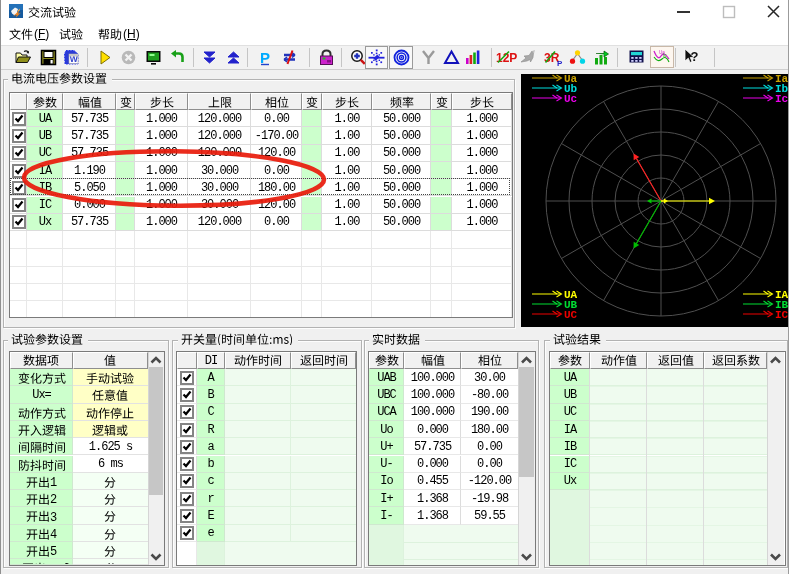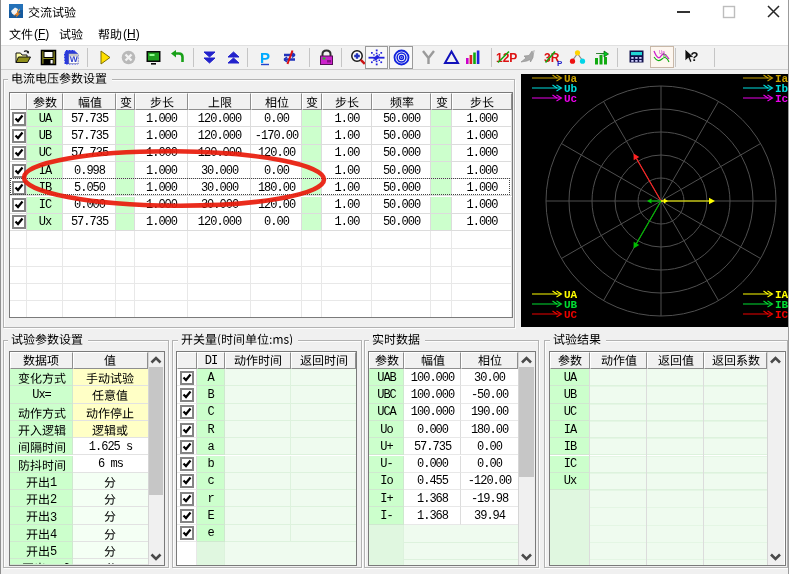--- a/index.html
+++ b/index.html
@@ -332,21 +332,21 @@
     <div style="position:absolute;box-sizing:border-box;left:321px;top:161.9px;width:50px;height:17.3px;background:#fff;border-right:1px solid #dcdcdc;border-bottom:1px solid #dcdcdc;box-sizing:border-box;"></div>
     <div style="position:absolute;box-sizing:border-box;left:371px;top:161.9px;width:59px;height:17.3px;background:#fff;border-right:1px solid #dcdcdc;border-bottom:1px solid #dcdcdc;box-sizing:border-box;"></div>
     <div style="position:absolute;box-sizing:border-box;left:430px;top:161.9px;width:21px;height:17.3px;background:#ccffcc;border-right:1px solid #dcdcdc;border-bottom:1px solid #dcdcdc;box-sizing:border-box;"></div>
     <div style="position:absolute;box-sizing:border-box;left:451px;top:161.9px;width:60px;height:17.3px;background:#fff;border-right:1px solid #dcdcdc;border-bottom:1px solid #dcdcdc;box-sizing:border-box;"></div>
     <div style="position:absolute;box-sizing:border-box;left:10.5px;top:163.55px;width:14px;height:14px;background:#fff;border:2px solid #848484;">
       <svg width="10" height="10" style="position:absolute;left:0px;top:0px">
         <path d="M1.5 4.5 L4 7 L8.5 1.5" stroke="#000" stroke-width="2.2" fill="none"></path>
       </svg>
     </div>
     <div style="position:absolute;left:26px;top:161.9px;width:36px;height:17.3px;display:flex;align-items:center;justify-content:center;font-family:'Liberation Mono',monospace;font-size:12px;letter-spacing:-1px;color:#000;">IA</div>
-    <div style="position:absolute;left:62px;top:161.9px;width:53px;height:17.3px;display:flex;align-items:center;justify-content:center;font-family:'Liberation Mono',monospace;font-size:12px;letter-spacing:-1px;color:#000;">0.998</div>
+    <div style="position:absolute;left:62px;top:161.9px;width:53px;height:17.3px;display:flex;align-items:center;justify-content:center;font-family:'Liberation Mono',monospace;font-size:12px;letter-spacing:-1px;color:#000;">1.190</div>
     <div style="position:absolute;left:134px;top:161.9px;width:53px;height:17.3px;display:flex;align-items:center;justify-content:center;font-family:'Liberation Mono',monospace;font-size:12px;letter-spacing:-1px;color:#000;">1.000</div>
     <div style="position:absolute;left:187px;top:161.9px;width:63px;height:17.3px;display:flex;align-items:center;justify-content:center;font-family:'Liberation Mono',monospace;font-size:12px;letter-spacing:-1px;color:#000;">30.000</div>
     <div style="position:absolute;left:250px;top:161.9px;width:51px;height:17.3px;display:flex;align-items:center;justify-content:center;font-family:'Liberation Mono',monospace;font-size:12px;letter-spacing:-1px;color:#000;">0.00</div>
     <div style="position:absolute;left:321px;top:161.9px;width:50px;height:17.3px;display:flex;align-items:center;justify-content:center;font-family:'Liberation Mono',monospace;font-size:12px;letter-spacing:-1px;color:#000;">1.00</div>
     <div style="position:absolute;left:371px;top:161.9px;width:59px;height:17.3px;display:flex;align-items:center;justify-content:center;font-family:'Liberation Mono',monospace;font-size:12px;letter-spacing:-1px;color:#000;">50.000</div>
     <div style="position:absolute;left:451px;top:161.9px;width:60px;height:17.3px;display:flex;align-items:center;justify-content:center;font-family:'Liberation Mono',monospace;font-size:12px;letter-spacing:-1px;color:#000;">1.000</div>
     <div style="position:absolute;box-sizing:border-box;left:9px;top:179.2px;width:17px;height:17.3px;background:#fff;border-right:1px solid #dcdcdc;border-bottom:1px solid #dcdcdc;box-sizing:border-box;"></div>
     <div style="position:absolute;box-sizing:border-box;left:26px;top:179.2px;width:36px;height:17.3px;background:#ccffcc;border-right:1px solid #dcdcdc;border-bottom:1px solid #dcdcdc;box-sizing:border-box;"></div>
     <div style="position:absolute;box-sizing:border-box;left:62px;top:179.2px;width:53px;height:17.3px;background:#fff;border-right:1px solid #dcdcdc;border-bottom:1px solid #dcdcdc;box-sizing:border-box;"></div>
     <div style="position:absolute;box-sizing:border-box;left:115px;top:179.2px;width:19px;height:17.3px;background:#ccffcc;border-right:1px solid #dcdcdc;border-bottom:1px solid #dcdcdc;box-sizing:border-box;"></div>
@@ -775,21 +775,21 @@
     <div style="position:absolute;box-sizing:border-box;left:403px;top:369px;width:57px;height:17.3px;background:#fff;border-right:1px solid #dcdcdc;border-bottom:1px solid #e8e8e8;box-sizing:border-box;"></div>
     <div style="position:absolute;box-sizing:border-box;left:460px;top:369px;width:57px;height:17.3px;background:#fff;border-bottom:1px solid #e8e8e8;box-sizing:border-box;"></div>
     <div style="position:absolute;left:368px;top:369px;width:35px;height:17.3px;display:flex;align-items:center;justify-content:center;font-family:'Liberation Mono',monospace;font-size:12px;letter-spacing:-1px;color:#000;">UAB</div>
     <div style="position:absolute;left:403px;top:369px;width:57px;height:17.3px;display:flex;align-items:center;justify-content:center;font-family:'Liberation Mono',monospace;font-size:12px;letter-spacing:-1px;color:#000;">100.000</div>
     <div style="position:absolute;left:460px;top:369px;width:57px;height:17.3px;display:flex;align-items:center;justify-content:center;font-family:'Liberation Mono',monospace;font-size:12px;letter-spacing:-1px;color:#000;">30.00</div>
     <div style="position:absolute;box-sizing:border-box;left:368px;top:386.3px;width:35px;height:17.3px;background:#ccffcc;border-right:1px solid #cfe8cf;border-bottom:1px solid #cfe8cf;box-sizing:border-box;"></div>
     <div style="position:absolute;box-sizing:border-box;left:403px;top:386.3px;width:57px;height:17.3px;background:#fff;border-right:1px solid #dcdcdc;border-bottom:1px solid #e8e8e8;box-sizing:border-box;"></div>
     <div style="position:absolute;box-sizing:border-box;left:460px;top:386.3px;width:57px;height:17.3px;background:#fff;border-bottom:1px solid #e8e8e8;box-sizing:border-box;"></div>
     <div style="position:absolute;left:368px;top:386.3px;width:35px;height:17.3px;display:flex;align-items:center;justify-content:center;font-family:'Liberation Mono',monospace;font-size:12px;letter-spacing:-1px;color:#000;">UBC</div>
     <div style="position:absolute;left:403px;top:386.3px;width:57px;height:17.3px;display:flex;align-items:center;justify-content:center;font-family:'Liberation Mono',monospace;font-size:12px;letter-spacing:-1px;color:#000;">100.000</div>
-    <div style="position:absolute;left:460px;top:386.3px;width:57px;height:17.3px;display:flex;align-items:center;justify-content:center;font-family:'Liberation Mono',monospace;font-size:12px;letter-spacing:-1px;color:#000;">-50.00</div>
+    <div style="position:absolute;left:460px;top:386.3px;width:57px;height:17.3px;display:flex;align-items:center;justify-content:center;font-family:'Liberation Mono',monospace;font-size:12px;letter-spacing:-1px;color:#000;">-80.00</div>
     <div style="position:absolute;box-sizing:border-box;left:368px;top:403.6px;width:35px;height:17.3px;background:#ccffcc;border-right:1px solid #cfe8cf;border-bottom:1px solid #cfe8cf;box-sizing:border-box;"></div>
     <div style="position:absolute;box-sizing:border-box;left:403px;top:403.6px;width:57px;height:17.3px;background:#fff;border-right:1px solid #dcdcdc;border-bottom:1px solid #e8e8e8;box-sizing:border-box;"></div>
     <div style="position:absolute;box-sizing:border-box;left:460px;top:403.6px;width:57px;height:17.3px;background:#fff;border-bottom:1px solid #e8e8e8;box-sizing:border-box;"></div>
     <div style="position:absolute;left:368px;top:403.6px;width:35px;height:17.3px;display:flex;align-items:center;justify-content:center;font-family:'Liberation Mono',monospace;font-size:12px;letter-spacing:-1px;color:#000;">UCA</div>
     <div style="position:absolute;left:403px;top:403.6px;width:57px;height:17.3px;display:flex;align-items:center;justify-content:center;font-family:'Liberation Mono',monospace;font-size:12px;letter-spacing:-1px;color:#000;">100.000</div>
     <div style="position:absolute;left:460px;top:403.6px;width:57px;height:17.3px;display:flex;align-items:center;justify-content:center;font-family:'Liberation Mono',monospace;font-size:12px;letter-spacing:-1px;color:#000;">190.00</div>
     <div style="position:absolute;box-sizing:border-box;left:368px;top:420.90000000000003px;width:35px;height:17.3px;background:#ccffcc;border-right:1px solid #cfe8cf;border-bottom:1px solid #cfe8cf;box-sizing:border-box;"></div>
     <div style="position:absolute;box-sizing:border-box;left:403px;top:420.90000000000003px;width:57px;height:17.3px;background:#fff;border-right:1px solid #dcdcdc;border-bottom:1px solid #e8e8e8;box-sizing:border-box;"></div>
     <div style="position:absolute;box-sizing:border-box;left:460px;top:420.90000000000003px;width:57px;height:17.3px;background:#fff;border-bottom:1px solid #e8e8e8;box-sizing:border-box;"></div>
     <div style="position:absolute;left:368px;top:420.90000000000003px;width:35px;height:17.3px;display:flex;align-items:center;justify-content:center;font-family:'Liberation Mono',monospace;font-size:12px;letter-spacing:-1px;color:#000;">Uo</div>
@@ -817,21 +817,21 @@
     <div style="position:absolute;box-sizing:border-box;left:403px;top:490.1000000000001px;width:57px;height:17.3px;background:#fff;border-right:1px solid #dcdcdc;border-bottom:1px solid #e8e8e8;box-sizing:border-box;"></div>
     <div style="position:absolute;box-sizing:border-box;left:460px;top:490.1000000000001px;width:57px;height:17.3px;background:#fff;border-bottom:1px solid #e8e8e8;box-sizing:border-box;"></div>
     <div style="position:absolute;left:368px;top:490.1000000000001px;width:35px;height:17.3px;display:flex;align-items:center;justify-content:center;font-family:'Liberation Mono',monospace;font-size:12px;letter-spacing:-1px;color:#000;">I+</div>
     <div style="position:absolute;left:403px;top:490.1000000000001px;width:57px;height:17.3px;display:flex;align-items:center;justify-content:center;font-family:'Liberation Mono',monospace;font-size:12px;letter-spacing:-1px;color:#000;">1.368</div>
     <div style="position:absolute;left:460px;top:490.1000000000001px;width:57px;height:17.3px;display:flex;align-items:center;justify-content:center;font-family:'Liberation Mono',monospace;font-size:12px;letter-spacing:-1px;color:#000;">-19.98</div>
     <div style="position:absolute;box-sizing:border-box;left:368px;top:507.4000000000001px;width:35px;height:17.3px;background:#ccffcc;border-right:1px solid #cfe8cf;border-bottom:1px solid #cfe8cf;box-sizing:border-box;"></div>
     <div style="position:absolute;box-sizing:border-box;left:403px;top:507.4000000000001px;width:57px;height:17.3px;background:#fff;border-right:1px solid #dcdcdc;border-bottom:1px solid #e8e8e8;box-sizing:border-box;"></div>
     <div style="position:absolute;box-sizing:border-box;left:460px;top:507.4000000000001px;width:57px;height:17.3px;background:#fff;border-bottom:1px solid #e8e8e8;box-sizing:border-box;"></div>
     <div style="position:absolute;left:368px;top:507.4000000000001px;width:35px;height:17.3px;display:flex;align-items:center;justify-content:center;font-family:'Liberation Mono',monospace;font-size:12px;letter-spacing:-1px;color:#000;">I-</div>
     <div style="position:absolute;left:403px;top:507.4000000000001px;width:57px;height:17.3px;display:flex;align-items:center;justify-content:center;font-family:'Liberation Mono',monospace;font-size:12px;letter-spacing:-1px;color:#000;">1.368</div>
-    <div style="position:absolute;left:460px;top:507.4000000000001px;width:57px;height:17.3px;display:flex;align-items:center;justify-content:center;font-family:'Liberation Mono',monospace;font-size:12px;letter-spacing:-1px;color:#000;">39.94</div>
+    <div style="position:absolute;left:460px;top:507.4000000000001px;width:57px;height:17.3px;display:flex;align-items:center;justify-content:center;font-family:'Liberation Mono',monospace;font-size:12px;letter-spacing:-1px;color:#000;">59.55</div>
     <div style="position:absolute;box-sizing:border-box;left:368px;top:524.7px;width:35px;height:40.299999999999955px;background:#e0f7e0;border-right:1px solid #ddf2dd;box-sizing:border-box;"></div>
     <div style="position:absolute;box-sizing:border-box;left:403px;top:524.7px;width:114px;height:40.299999999999955px;background:#effbef;"></div>
     <div style="position:absolute;box-sizing:border-box;left:403px;top:542.0px;width:114px;height:1px;background:#ddf2dd;"></div>
     <div style="position:absolute;box-sizing:border-box;left:403px;top:559.3px;width:114px;height:1px;background:#ddf2dd;"></div>
     <div style="position:absolute;box-sizing:border-box;left:517px;top:352px;width:17px;height:213px;background:#f0f0f0;border-left:1px solid #d5d5d5;box-sizing:border-box;"></div>
     <div style="position:absolute;box-sizing:border-box;left:518px;top:367px;width:15px;height:110px;background:#c6c6c6;"></div>
     <svg style="position:absolute;left:517px;top:352px" width="17" height="213">
       <path d="M4.0 10.5 L8.5 6 L13.0 10.5" fill="none" stroke="#4a4a4a" stroke-width="2.6"></path>
       <path d="M4.0 202.5 L8.5 207 L13.0 202.5" fill="none" stroke="#4a4a4a" stroke-width="2.6"></path>
     </svg>

